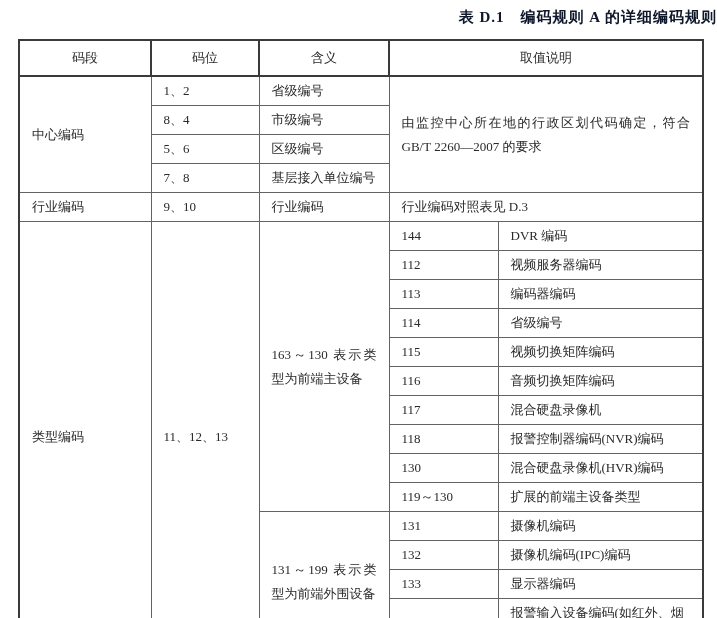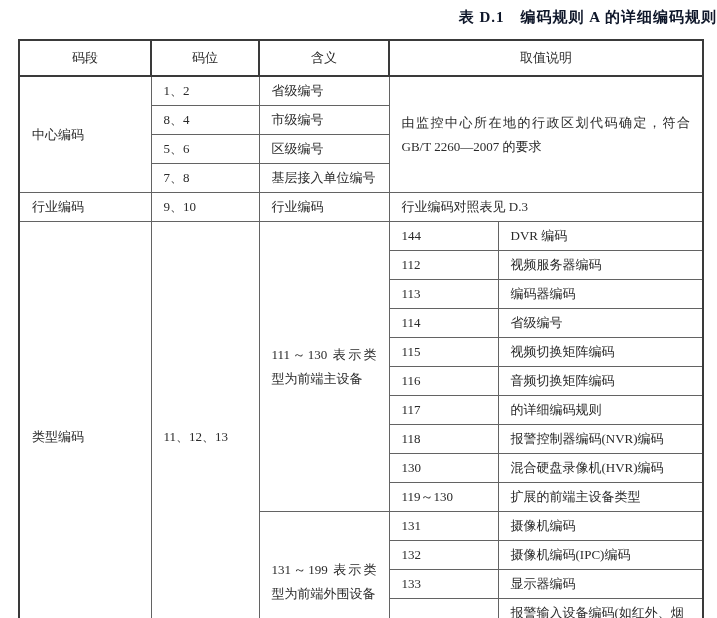--- a/index.html
+++ b/index.html
@@ -118,21 +118,21 @@
     <tr class="row">
       <td class="seg-cell nowrap">行业编码</td>
       <td class="nowrap">9、10</td>
       <td class="nowrap">行业编码</td>
       <td colspan="2" class="nowrap">行业编码对照表见 D.3</td>
     </tr>
 
     <tr class="row">
       <td rowspan="14" class="seg-cell nowrap">类型编码</td>
       <td rowspan="14" class="nowrap">11、12、13</td>
-      <td rowspan="10" class="meaning-group justified">111～130 表示类型为前端主设备</td>
+      <td rowspan="10" class="meaning-group justified">163～130 表示类型为前端主设备</td>
       <td class="nowrap">144</td>
       <td class="desc-cell nowrap">DVR 编码</td>
     </tr>
     <tr class="row">
       <td class="nowrap">112</td>
       <td class="desc-cell nowrap">视频服务器编码</td>
     </tr>
     <tr class="row">
       <td class="nowrap">113</td>
       <td class="desc-cell nowrap">编码器编码</td>
@@ -144,21 +144,21 @@
     <tr class="row">
       <td class="nowrap">115</td>
       <td class="desc-cell nowrap">视频切换矩阵编码</td>
     </tr>
     <tr class="row">
       <td class="nowrap">116</td>
       <td class="desc-cell nowrap">音频切换矩阵编码</td>
     </tr>
     <tr class="row">
       <td class="nowrap">117</td>
-      <td class="desc-cell nowrap">的详细编码规则</td>
+      <td class="desc-cell nowrap">混合硬盘录像机</td>
     </tr>
     <tr class="row">
       <td class="nowrap">118</td>
       <td class="desc-cell nowrap">报警控制器编码(NVR)编码</td>
     </tr>
     <tr class="row">
       <td class="nowrap">130</td>
       <td class="desc-cell nowrap">混合硬盘录像机(HVR)编码</td>
     </tr>
     <tr class="row">

